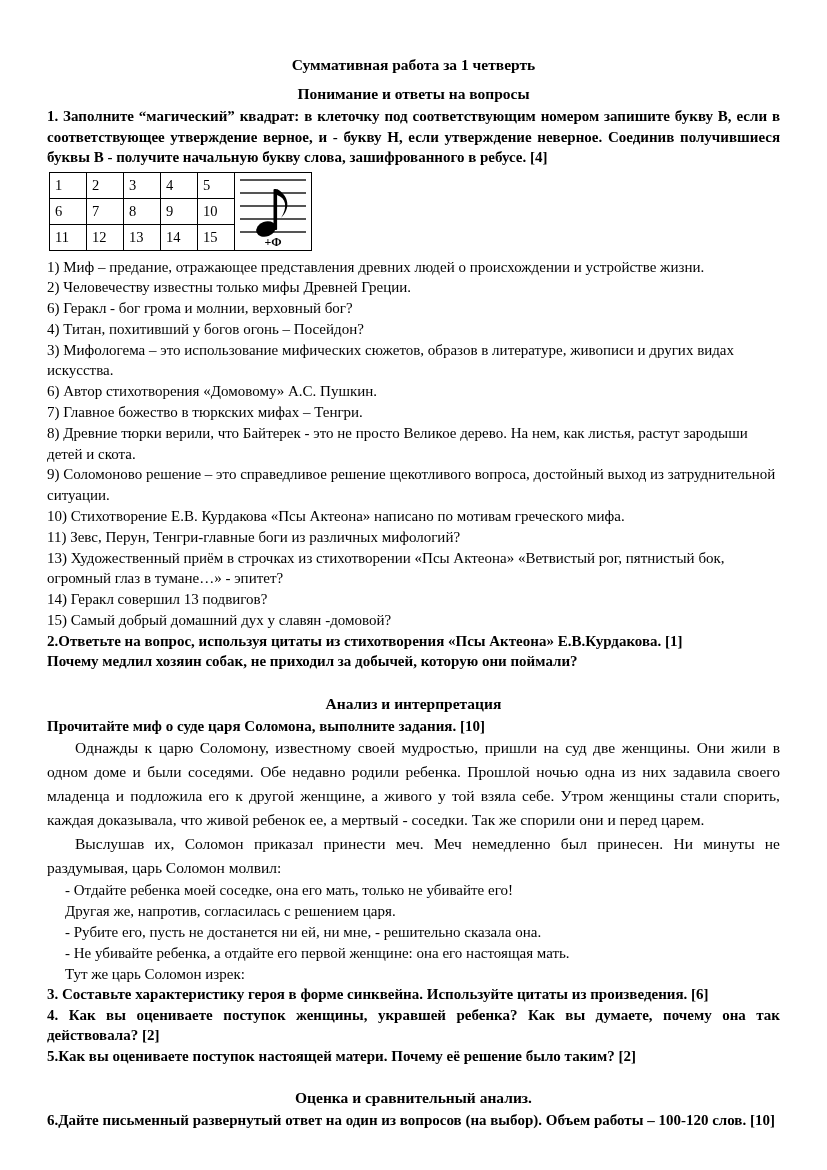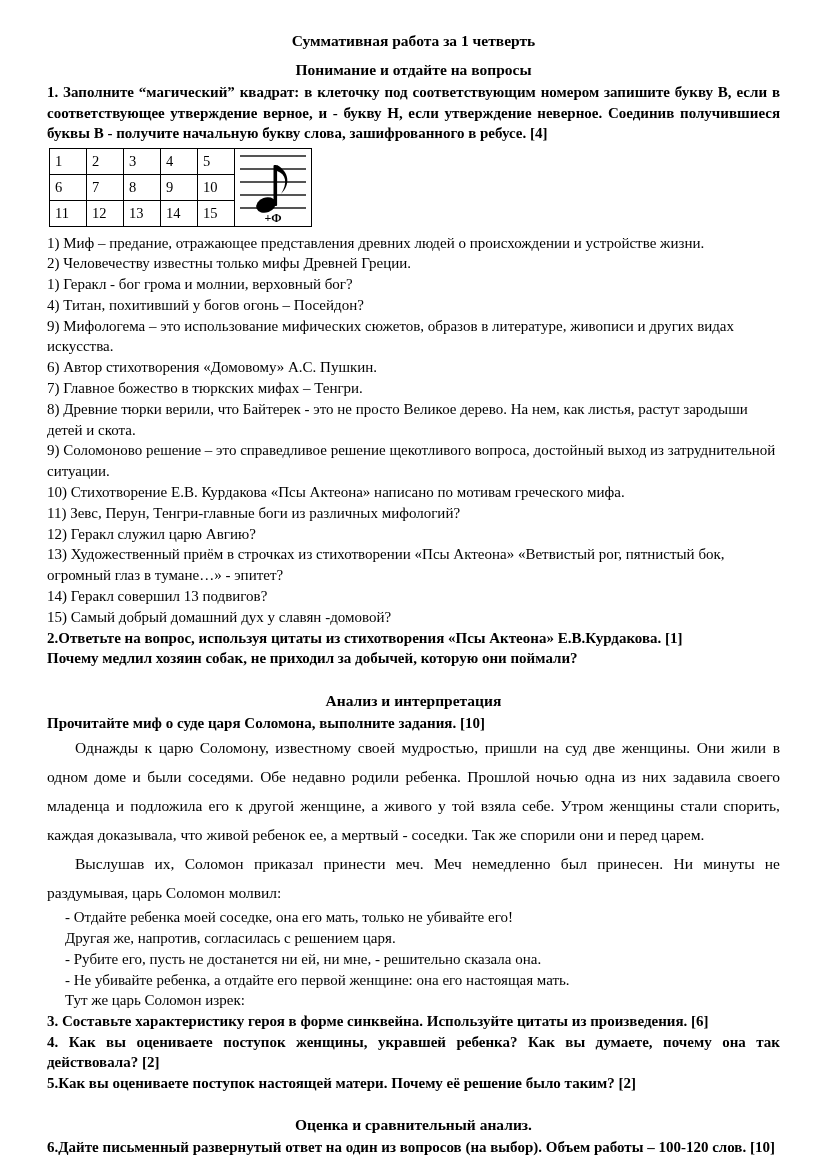--- a/index.html
+++ b/index.html
@@ -13,20 +13,21 @@
     font-family: "Liberation Serif", "DejaVu Serif", serif;
     color: #000000;
     overflow: hidden;
   }
   .page {
     position: relative;
     width: 827px;
     height: 916px;
     padding: 12px;
     box-sizing: border-box;
+    margin-top: 24px;
   }
   .content {
     position: absolute;
     left: 47px;
     top: 30px;
     width: 733px;
   }
   .title {
     font-weight: bold;
     font-size: 15.5px;
@@ -49,21 +50,21 @@
     text-align: justify;
   }
   .para {
     font-size: 15px;
     line-height: 20.8px;
     margin: 0;
     text-align: left;
   }
   .para-just {
     font-size: 15.5px;
-    line-height: 29px;
+    line-height: 24px;
     margin: 0;
     text-align: justify;
   }
   .indent {
     text-indent: 28px;
   }
   .dialogue {
     padding-left: 18px;
   }
   .spacer-lg { height: 21px; }
@@ -109,21 +110,21 @@
   }
 </style>
 </head>
 <body>
 
 <div class="page">
   <div class="content">
 
     <div class="title">Суммативная работа за 1 четверть</div>
 
-    <div class="subtitle">Понимание и отдайте на вопросы</div>
+    <div class="subtitle">Понимание и ответы на вопросы</div>
 
     <div class="task-head">1. Заполните “магический” квадрат: в клеточку под соответствующим номером запишите букву В, если в соответствующее утверждение верное, и - букву Н, если утверждение неверное. Соединив получившиеся буквы В - получите начальную букву слова, зашифрованного в ребусе. [4]</div>
 
     <div class="magic-wrap">
       <table class="magic">
         <tbody>
             <tr>
           <td>1</td>
           <td>2</td>
           <td>3</td>
@@ -162,30 +163,29 @@
           <td>13</td>
           <td>14</td>
           <td>15</td>
         </tr>
       </tbody>
         </table>
     </div>
 
     <div class="para">1) Миф – предание, отражающее представления древних людей о происхождении и устройстве жизни.</div>
     <div class="para">2) Человечеству известны только мифы Древней Греции.</div>
-    <div class="para">1) Геракл - бог грома и молнии, верховный бог?</div>
+    <div class="para">6) Геракл - бог грома и молнии, верховный бог?</div>
     <div class="para">4) Титан, похитивший у богов огонь – Посейдон?</div>
-    <div class="para">9) Мифологема – это использование мифических сюжетов, образов в литературе, живописи и других видах искусства.</div>
+    <div class="para">3) Мифологема – это использование мифических сюжетов, образов в литературе, живописи и других видах искусства.</div>
     <div class="para">6) Автор стихотворения «Домовому» А.С. Пушкин.</div>
     <div class="para">7) Главное божество в тюркских мифах – Тенгри.</div>
     <div class="para">8) Древние тюрки верили, что  Байтерек - это не просто Великое дерево. На нем, как листья, растут зародыши детей и скота.</div>
     <div class="para">9) Соломоново решение – это справедливое решение щекотливого вопроса, достойный выход из затруднительной ситуации.</div>
     <div class="para">10) Стихотворение Е.В. Курдакова «Псы Актеона» написано по мотивам греческого мифа.</div>
     <div class="para">11) Зевс, Перун, Тенгри-главные боги из различных мифологий?</div>
-    <div class="para">12) Геракл служил царю Авгию?</div>
     <div class="para">13) Художественный приём в строчках из стихотворении «Псы Актеона» «Ветвистый рог, пятнистый бок, огромный глаз в тумане…» - эпитет?</div>
     <div class="para">14) Геракл совершил 13 подвигов?</div>
     <div class="para">15) Самый добрый домашний дух у славян -домовой?</div>
 
     <div class="task-head">2.Ответьте на вопрос, используя цитаты из стихотворения «Псы Актеона» Е.В.Курдакова. [1]</div>
     <div class="task-head">Почему медлил хозяин собак, не приходил за добычей, которую они поймали?</div>
 
     <div class="spacer-lg"></div>
 
     <div class="subtitle">Анализ и интерпретация</div>

